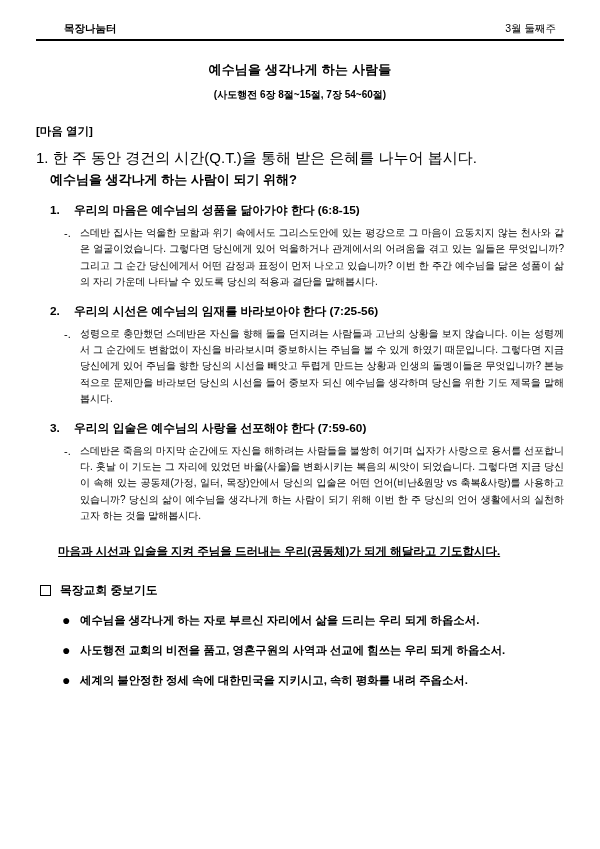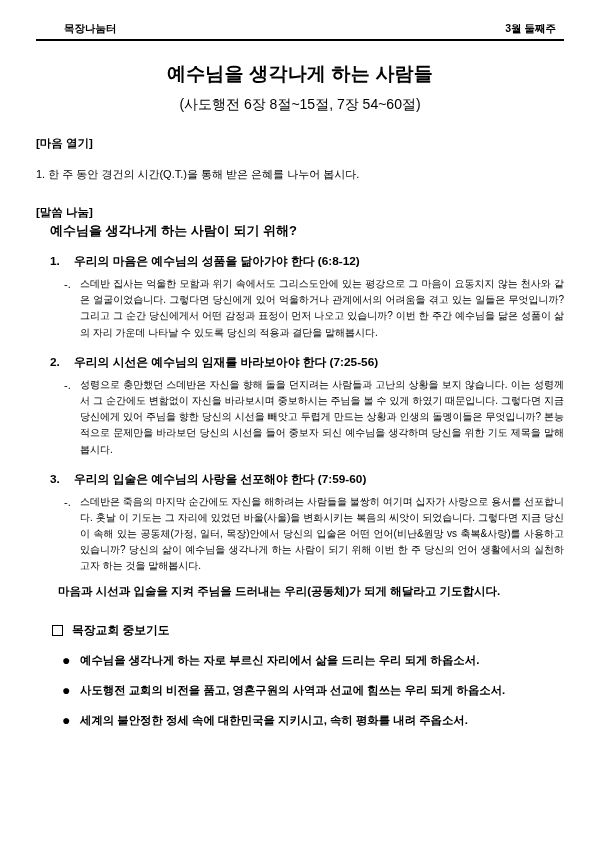--- a/index.html
+++ b/index.html
@@ -25,51 +25,51 @@
   
   .header {
     display: flex;
     justify-content: space-between;
     align-items: flex-end;
     font-size: 10.5px;
     font-weight: bold;
     padding-bottom: 3px;
   }
   .header .left { padding-left: 28px; }
-  .header .right { padding-right: 8px; font-weight: bold; }
+  .header .right { padding-right: 8px; font-weight: normal; }
   .header-rule {
     border-bottom: 2px solid #000;
     margin-bottom: 20px;
   }
 
   
   .doc-title {
     text-align: center;
-    font-size: 19px;
+    font-size: 13px;
     font-weight: bold;
     letter-spacing: 0.2px;
     margin: 10px 0 0 0;
   }
   .doc-subtitle {
     text-align: center;
-    font-size: 14px;
-    font-weight: normal;
+    font-size: 10px;
+    font-weight: bold;
     margin: 9px 0 16px 0;
   }
 
   
   .section-head {
     font-size: 11.5px;
     font-weight: bold;
     margin-top: 22px;
   }
   .para {
-    font-size: 11px;
+    font-size: 15px;
     line-height: 1.55;
-    margin-top: 15px;
+    margin-top: 7px;
     text-align: justify;
   }
 
   .q-line {
     font-size: 13px;
     font-weight: bold;
     margin-top: 2px;
     margin-left: 14px;
   }
 
@@ -105,31 +105,32 @@
     font-size: 10px;
     line-height: 1.62;
     text-align: justify;
     word-break: break-all;
   }
 
   
   .apply-para {
     font-size: 11.5px;
     font-weight: bold;
-    margin-top: 9px;
+    margin-top: 20px;
     margin-left: 22px;
+    text-decoration: underline;
   }
 
   .prayer-head {
     display: flex;
     align-items: center;
     font-size: 11.8px;
     font-weight: bold;
     margin-top: 24px;
-    margin-left: 16px;
+    margin-left: 4px;
   }
   .box-glyph {
     display: inline-block;
     width: 9px;
     height: 9px;
     border: 1.4px solid #000;
     margin-right: 9px;
   }
   .bullet-item {
     display: flex;
@@ -158,27 +159,26 @@
     <div class="right">3월 둘째주</div>
   </div>
   <div class="header-rule"></div>
 
   <h1 class="doc-title">예수님을 생각나게 하는 사람들</h1>
   <div class="doc-subtitle">(사도행전 6장 8절~15절, 7장 54~60절)</div>
 
   <div class="section-head">[마음 열기]</div>
   <div class="para">1. 한 주 동안 경건의 시간(Q.T.)을 통해 받은 은혜를 나누어 봅시다.</div>
 
-  <div class="section-head">[말씀 나눔]</div>
   <div class="q-line">예수님을 생각나게 하는 사람이 되기 위해?</div>
 
   <div class="point">
     <div class="point-head">
       <span class="point-num">1.</span>
-      <span class="point-title">우리의 마음은 예수님의 성품을 닮아가야 한다 (6:8-12)</span>
+      <span class="point-title">우리의 마음은 예수님의 성품을 닮아가야 한다 (6:8-15)</span>
     </div>
     <div class="dash-block">
       <span class="dash-mark">-.</span>
       <span class="dash-text">스데반 집사는 억울한 모함과 위기 속에서도 그리스도안에 있는 평강으로 그 마음이 요동치지 않는 천사와 같은 얼굴이었습니다. 그렇다면 당신에게 있어 억울하거나 관계에서의 어려움을 겪고 있는 일들은 무엇입니까? 그리고 그 순간 당신에게서 어떤 감정과 표정이 먼저 나오고 있습니까? 이번 한 주간 예수님을 닮은 성품이 삶의 자리 가운데 나타날 수 있도록 당신의 적용과 결단을 말해봅시다.</span>
     </div>
   </div>
 
   <div class="point">
     <div class="point-head">
       <span class="point-num">2.</span>

